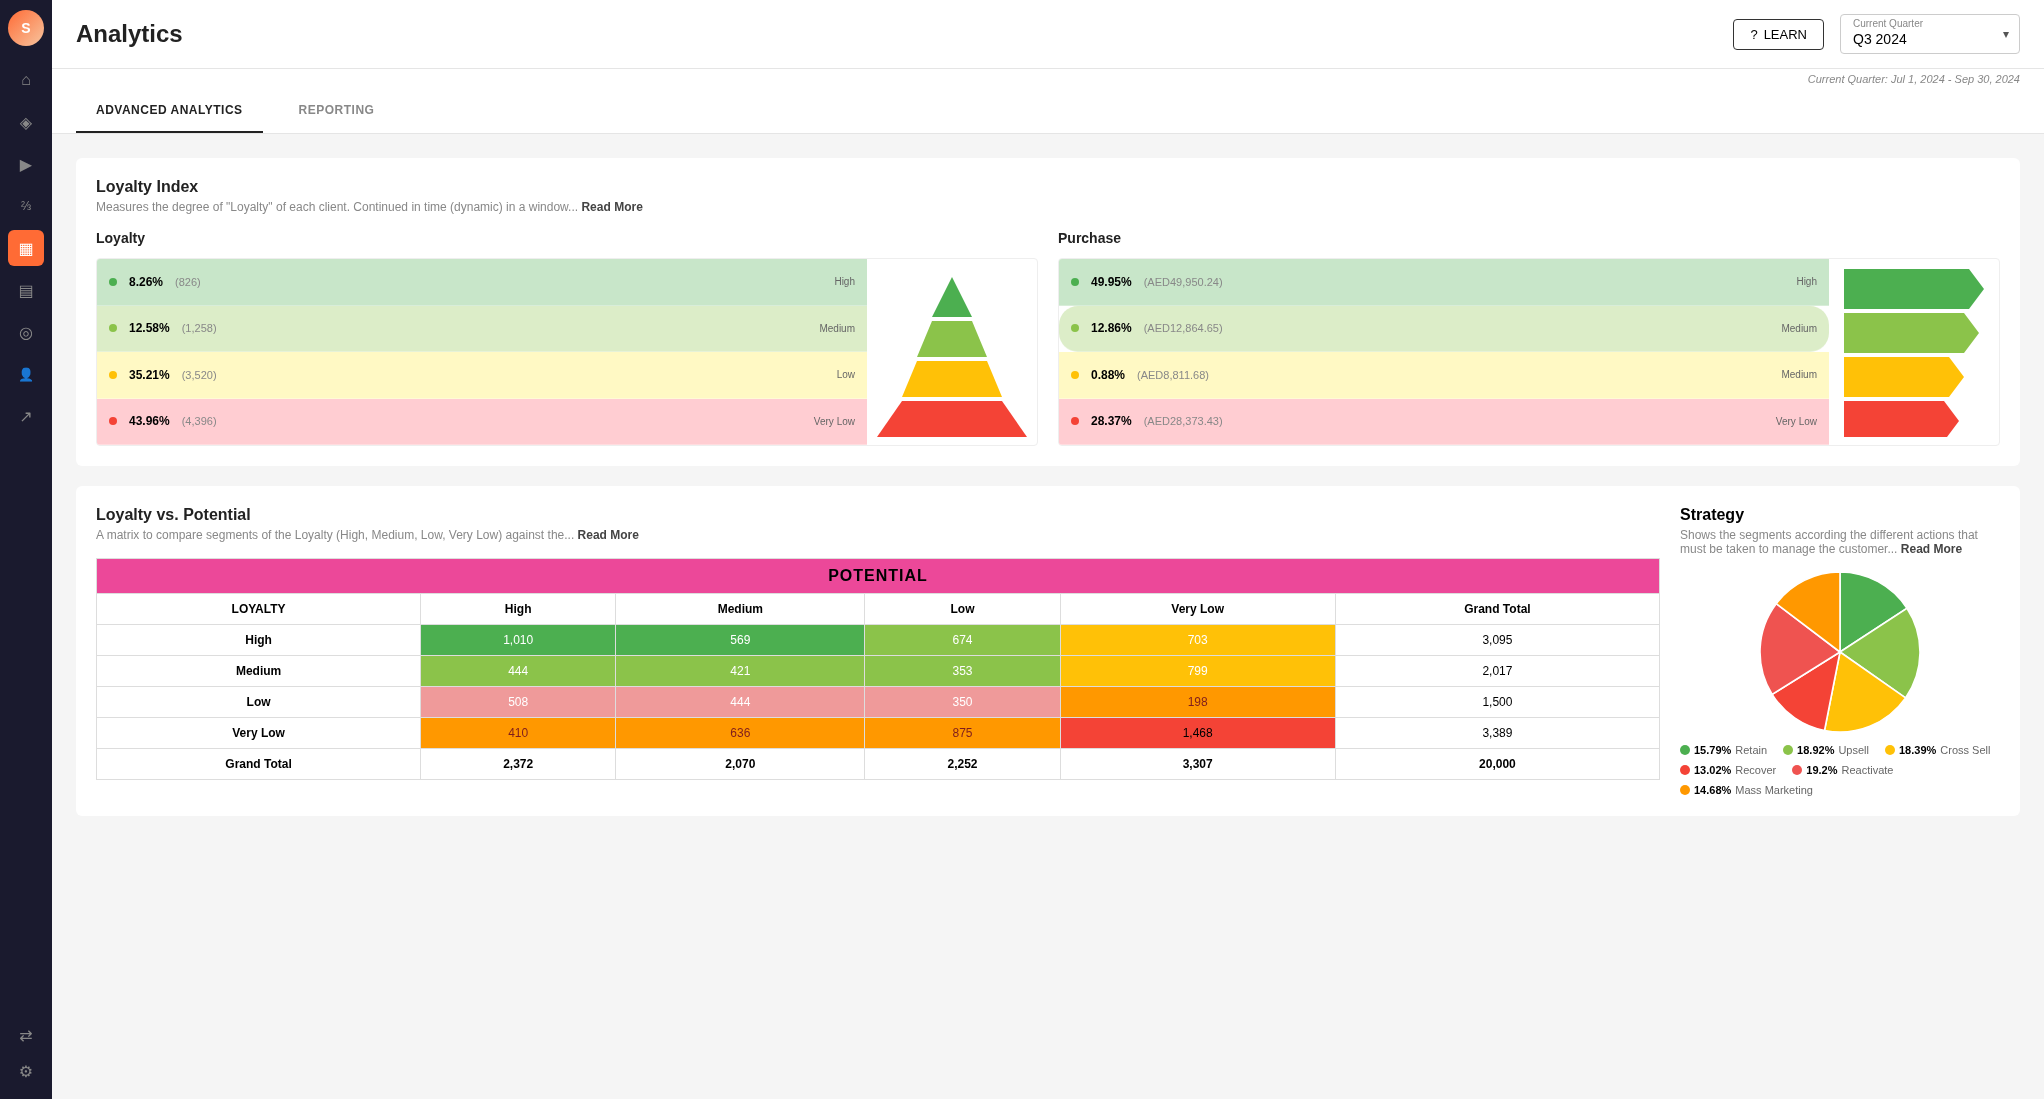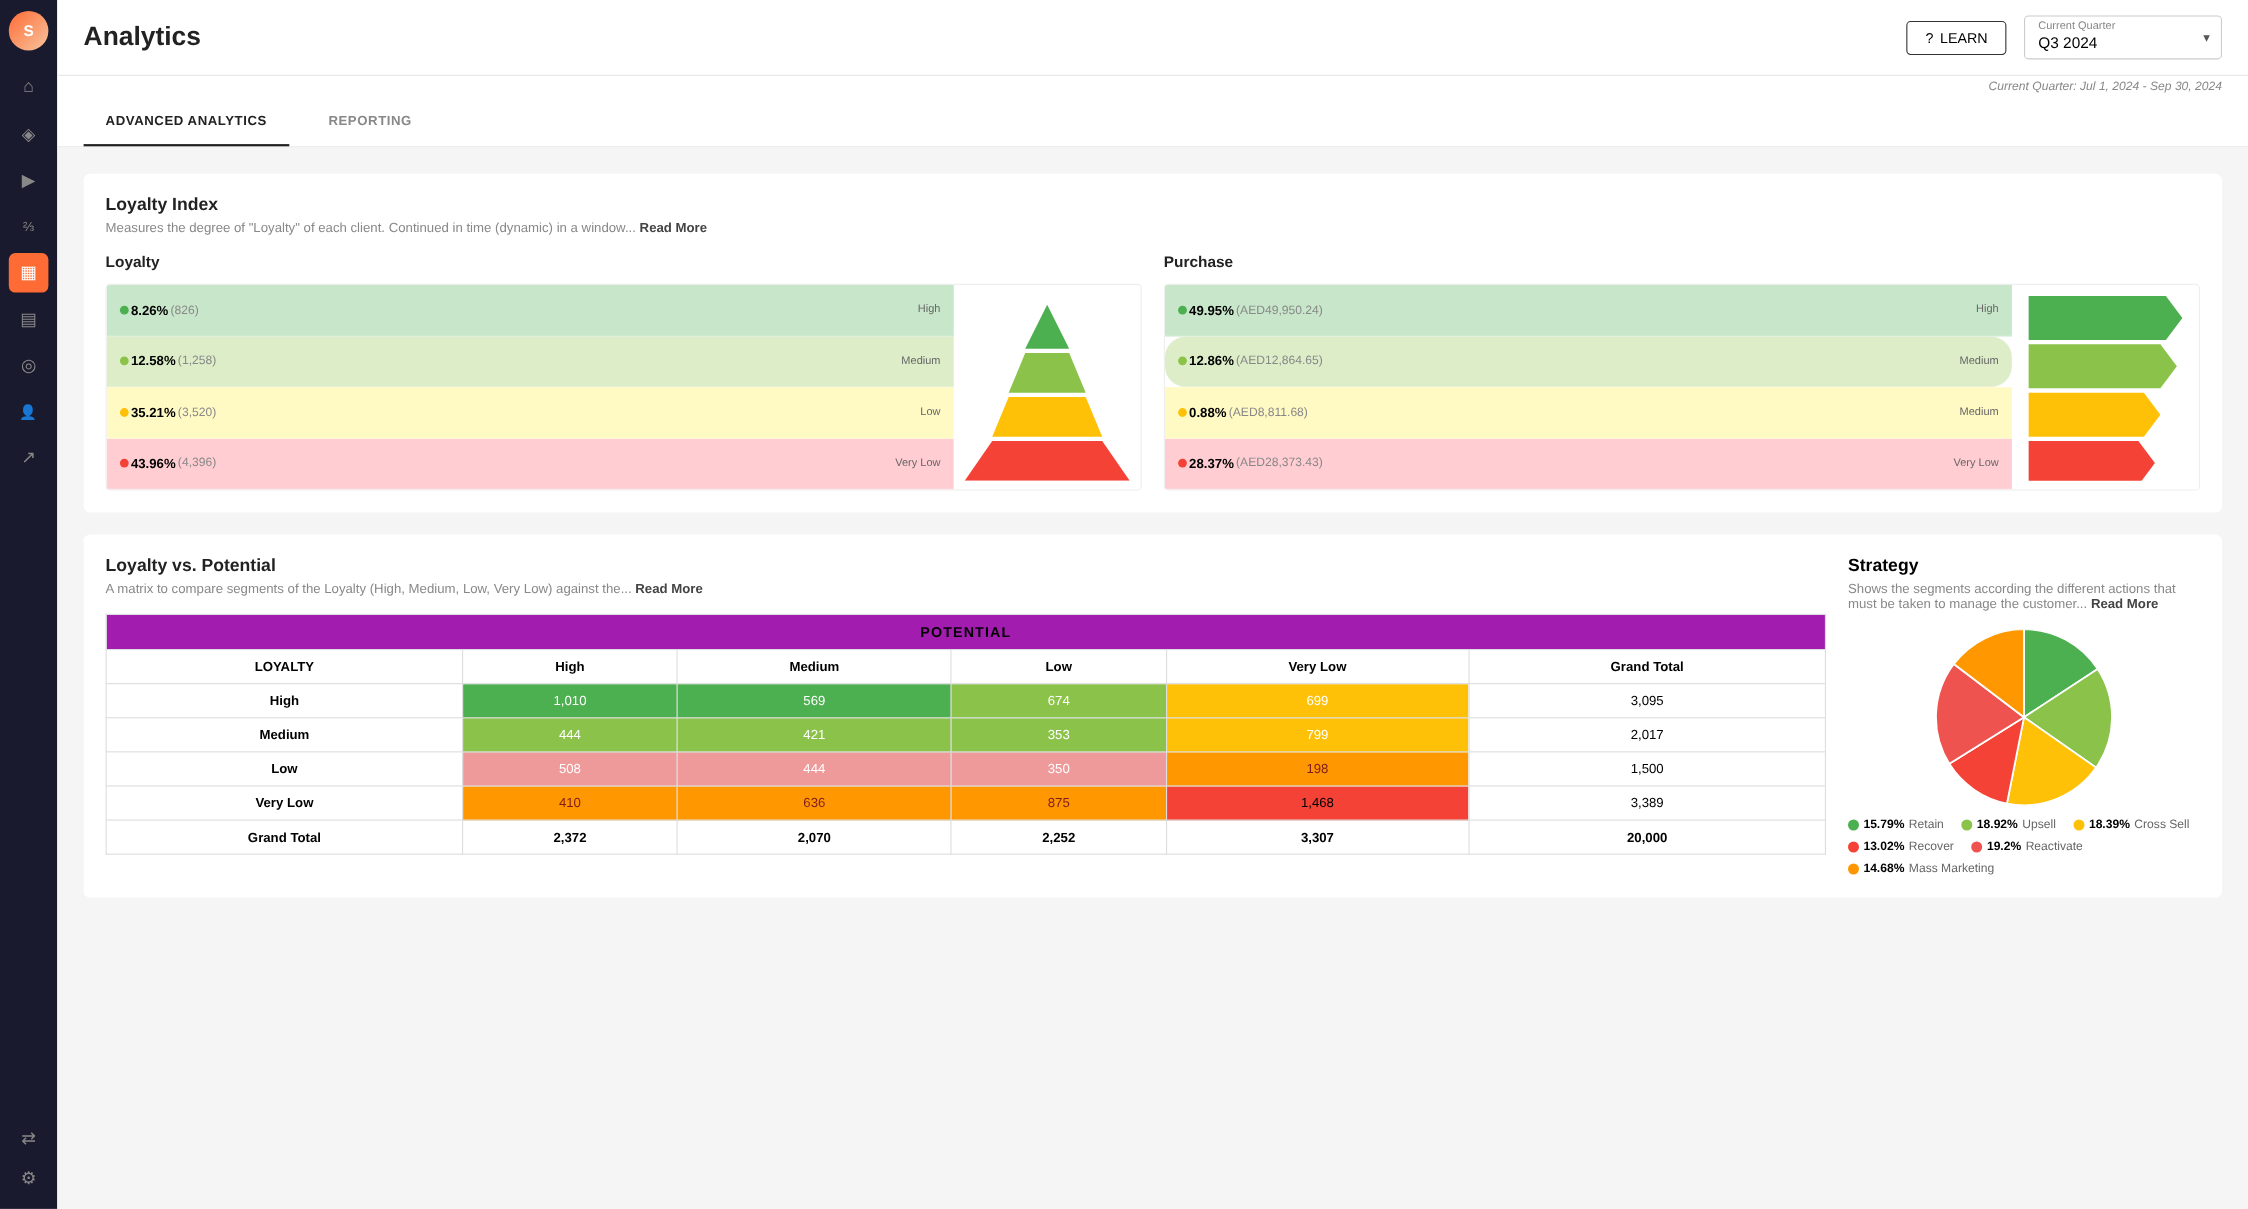--- a/index.html
+++ b/index.html
@@ -222,23 +222,23 @@
     .data-table th, .data-table td {
       border: 1px solid #ddd;
       padding: 8px 12px;
       text-align: center;
     }
     .data-table thead th {
       background: white;
       font-weight: 600;
     }
     .data-table .potential-header {
-      background: #a21caf;
+      background: #ec4899;
       letter-spacing: 1px;
-      font-size: 13px;
+      font-size: 16px;
     }
     .data-table td.row-label {
       font-weight: 600;
       background: white;
     }
     .data-table td.grand-total-col {
       background: white;
     }
     .cell-green { background: #4caf50; color: white; }
     .cell-light-green { background: #8bc34a; color: white; }
@@ -297,21 +297,21 @@
       flex-direction: column;
       align-items: center;
       justify-content: center;
       padding: 8px;
     }
     .bar-segment {
       flex: 1;
       display: flex;
       align-items: center;
       padding: 0 12px;
-      gap: 2px;
+      gap: 12px;
       border-bottom: 1px solid rgba(255,255,255,0.3);
     }
     .bar-seg-high { background: #c8e6c9; }
     .bar-seg-medium { background: #dcedc8; }
     .bar-seg-low { background: #fff9c4; }
     .bar-seg-vlow { background: #ffcdd2; }
     .bar-seg-high-p { background: #c8e6c9; }
     .bar-seg-medium-p { background: #dcedc8; border-radius: 19px; }
     .bar-seg-low-p { background: #fff9c4; }
     .bar-seg-vlow-p { background: #ffcdd2; }
@@ -496,21 +496,21 @@
                 <th>Very Low</th>
                 <th>Grand Total</th>
               </tr>
             </thead>
             <tbody id="lvp-tbody">
             <tr>
                   <td class="row-label">High</td>
                   <td class="cell-green">1,010</td>
                   <td class="cell-green">569</td>
                   <td class="cell-light-green">674</td>
-                  <td class="cell-yellow">699</td>
+                  <td class="cell-yellow">703</td>
                   <td class="grand-total-col">3,095</td>
                 </tr>
                 <tr>
                   <td class="row-label">Medium</td>
                   <td class="cell-light-green">444</td>
                   <td class="cell-light-green">421</td>
                   <td class="cell-light-green">353</td>
                   <td class="cell-yellow">799</td>
                   <td class="grand-total-col">2,017</td>
                 </tr>

